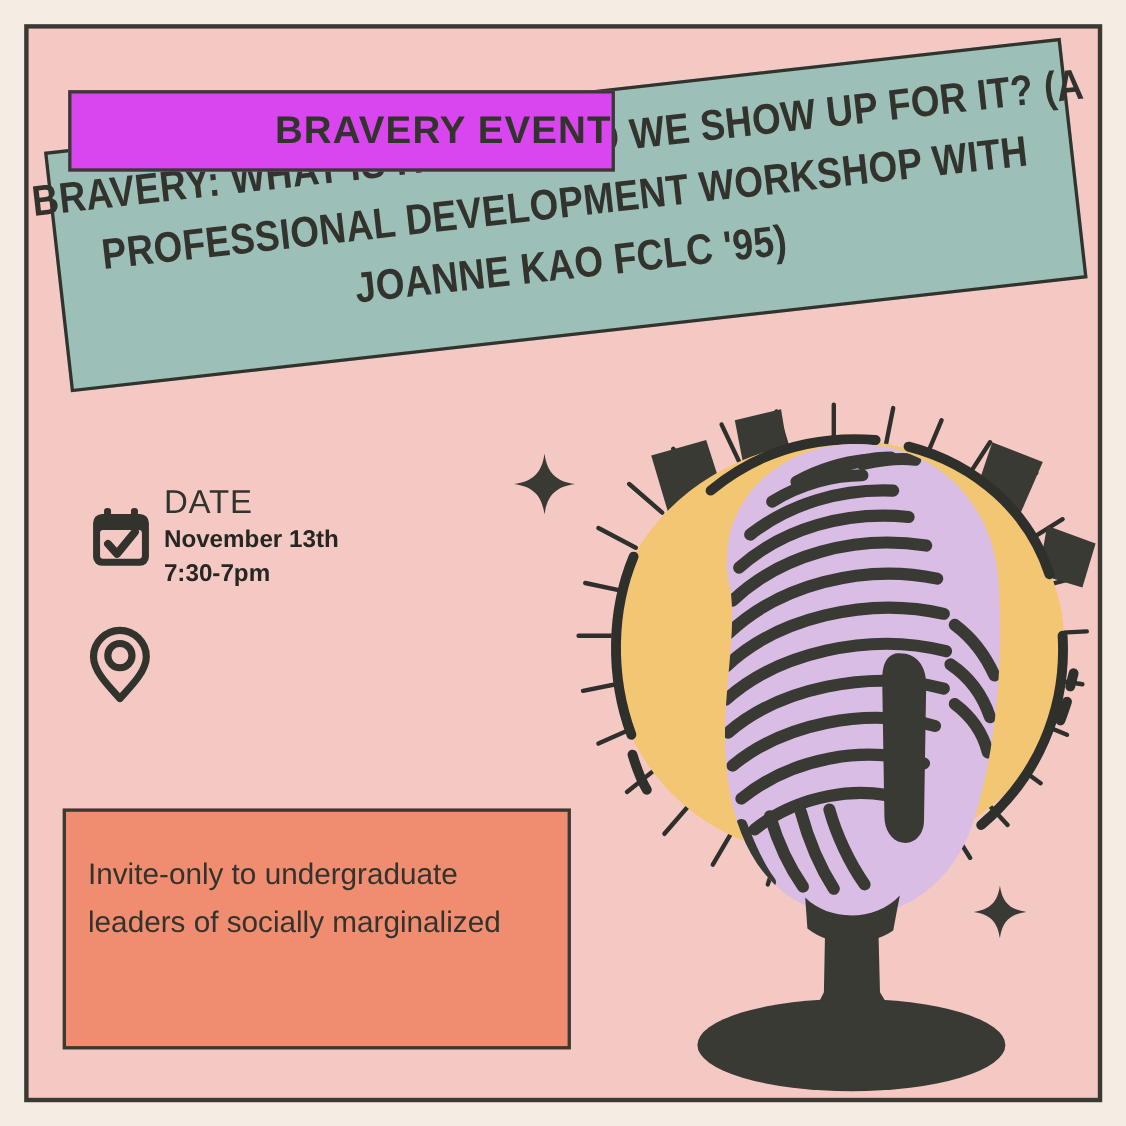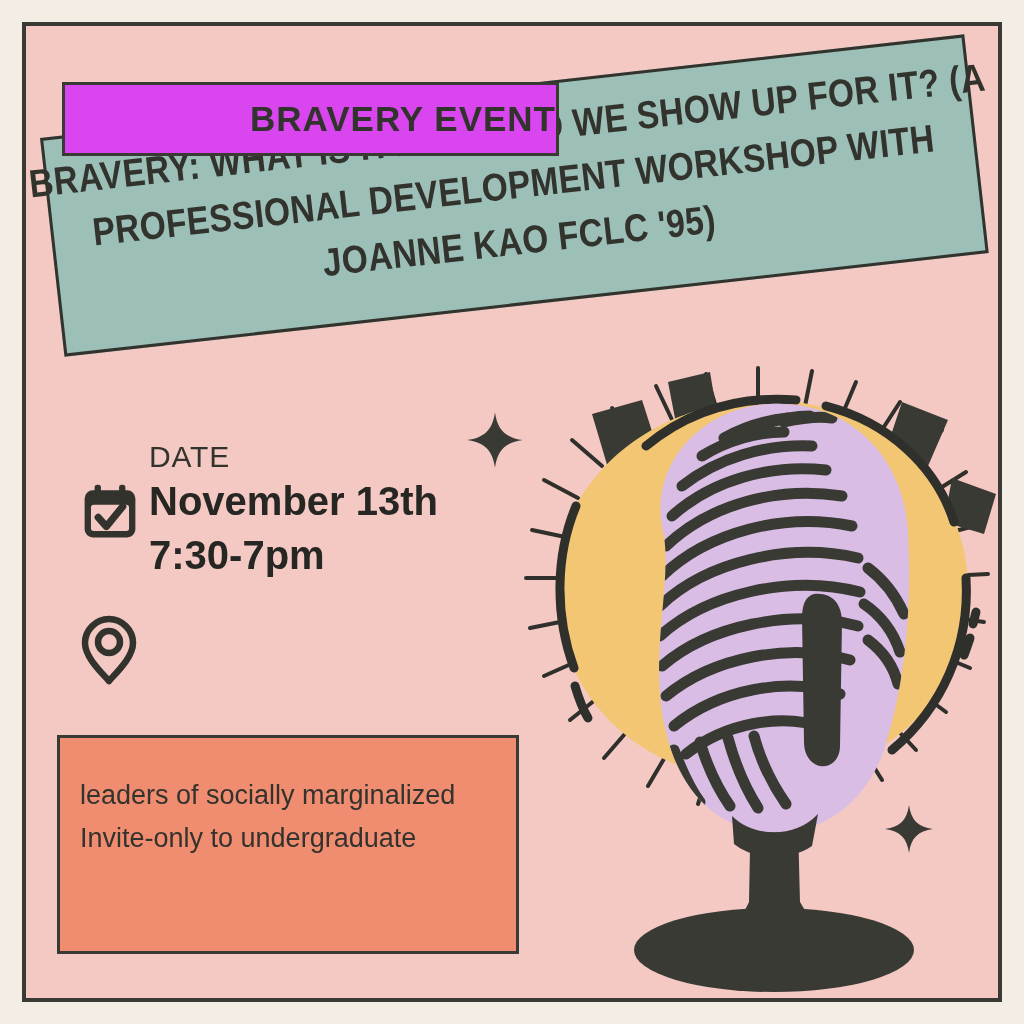--- a/index.html
+++ b/index.html
@@ -101,21 +101,21 @@
     padding-top: 4px;
   }
   .info-text { padding-top: 2px; }
   .info-kicker {
     font-size: 30px;
     color: #33332E;
     letter-spacing: 0.8px;
     line-height: 1.1;
   }
   .info-value {
-    font-size: 40px;
+    font-size: 22px;
     font-weight: bold;
     color: #262623;
     line-height: 1.28;
     margin-top: 3px;
   }
   #location-row .info-value {
     margin-top: 10px;
     margin-left: 8px;
   }
   #location-row .info-kicker { margin-left: 14px; padding-top: 26px; }
@@ -324,19 +324,19 @@
                      C 20,57 4,42 4,28 C 4,15 15,4 28,4 Z" fill="none" stroke="#33332E" stroke-width="6.5" stroke-linejoin="round"></path>
             <circle cx="28" cy="27" r="11" fill="none" stroke="#33332E" stroke-width="6.5"></circle>
           </svg>
         </div>
       </div>
 
     </div>
 
     <div id="note-box">
       <div id="note-text">
+        <div>Invite-only to undergraduate</div>
         <div>leaders of socially marginalized</div>
-        <div>Invite-only to undergraduate</div>
       </div>
     </div>
 
   </div>
 </div>
 
 </body></html>

